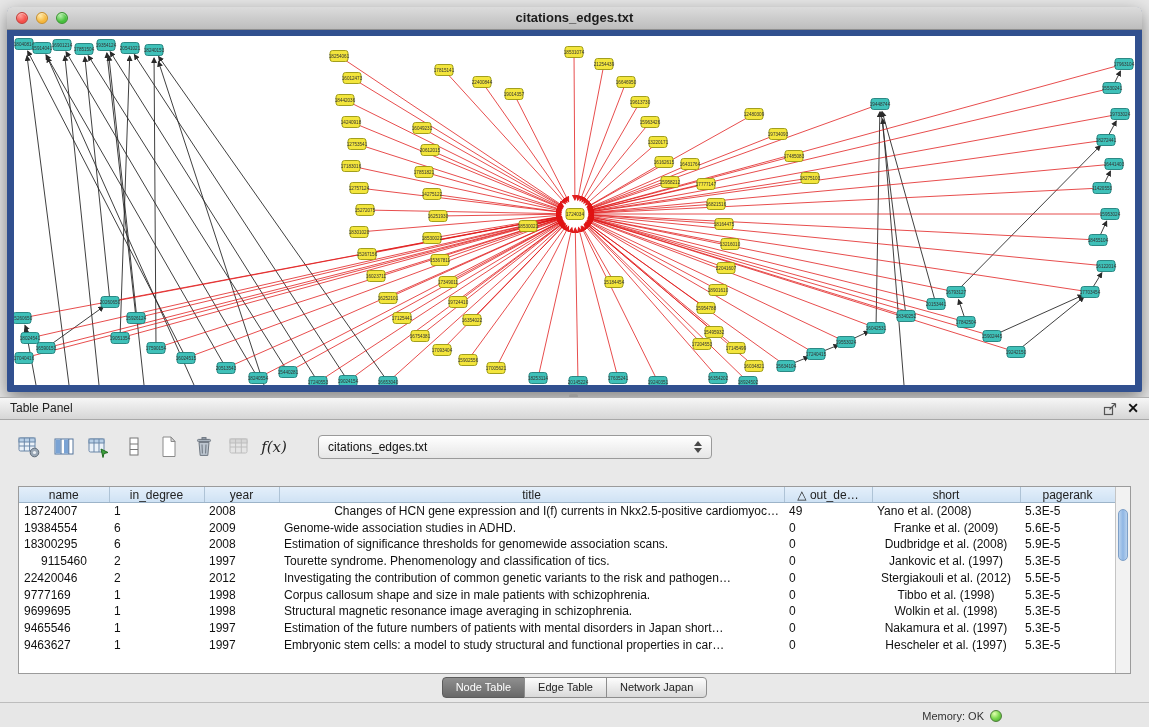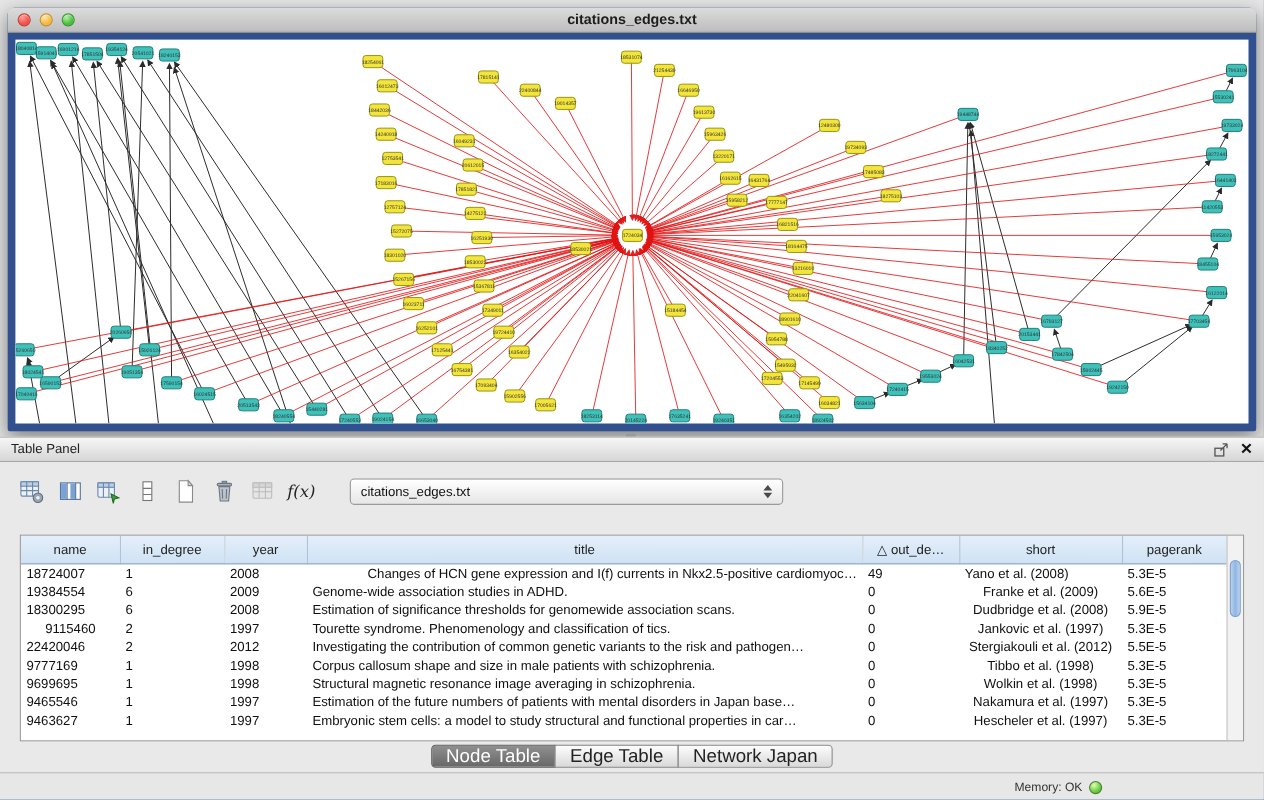--- a/index.html
+++ b/index.html
@@ -31,27 +31,27 @@
   .tool-btn{width:26px;height:26px;display:inline-flex;align-items:center;justify-content:center;}
   .fx{font-family:"DejaVu Serif",serif;font-style:italic;font-size:15px;color:#222;}
   .net-select{margin-left:22px;width:392px;height:22px;border:1px solid #9a9a9a;border-radius:4px;background:linear-gradient(#ffffff,#e6e6e6);display:flex;align-items:center;box-shadow:inset 0 1px 0 #fff;}
   .net-select .val{flex:1;font-size:12px;color:#111;padding-left:9px;white-space:nowrap;overflow:hidden;}
   .combo-arrows{width:18px;display:flex;flex-direction:column;align-items:center;gap:2px;padding-right:4px;}
   .tri-up{width:0;height:0;border-left:4px solid transparent;border-right:4px solid transparent;border-bottom:5px solid #4a4a4a;}
   .tri-down{width:0;height:0;border-left:4px solid transparent;border-right:4px solid transparent;border-top:5px solid #4a4a4a;}
 
   .table-wrap{position:absolute;left:18px;top:88px;width:1113px;height:188px;background:#fff;border:1px solid #9b9b9b;box-sizing:border-box;overflow:hidden;}
   table.datatable{border-collapse:collapse;table-layout:fixed;width:1096px;}
-  table.datatable th{height:25px;background:linear-gradient(#e4effa,#cfe2f4);border-right:1px solid #aec3d6;border-bottom:1px solid #9db4c9;font-size:12px;font-weight:normal;color:#222;padding:0 4px;white-space:nowrap;overflow:hidden;text-align:center;}
+  table.datatable th{height:15px;background:linear-gradient(#e4effa,#cfe2f4);border-right:1px solid #aec3d6;border-bottom:1px solid #9db4c9;font-size:12px;font-weight:normal;color:#222;padding:0 4px;white-space:nowrap;overflow:hidden;text-align:center;}
   table.datatable td{font-size:12px;color:#101010;padding:0 5px;height:16.7px;line-height:16.7px;white-space:nowrap;overflow:hidden;}
   .vscroll{position:absolute;right:0;top:0;width:15px;height:100%;background:#f2f2f2;border-left:1px solid #c4c4c4;box-sizing:border-box;}
   .vthumb{position:absolute;left:2px;top:22px;width:10px;height:52px;border-radius:5px;background:linear-gradient(90deg,#b9d2ee,#8fb6e4 50%,#b9d2ee);border:1px solid #7d9fc7;box-sizing:border-box;}
 
   .tabbar{position:absolute;left:0;top:279px;width:100%;display:flex;justify-content:center;}
-  .tab{font-size:17px;height:17px;line-height:17px;padding:1px 13px;border:1px solid #8d8d8d;background:linear-gradient(#fdfdfd,#d9d9d9);color:#222;margin-left:-1px;}
+  .tab{font-size:11px;height:17px;line-height:17px;padding:1px 13px;border:1px solid #8d8d8d;background:linear-gradient(#fdfdfd,#d9d9d9);color:#222;margin-left:-1px;}
   .tab:first-child{border-radius:4px 0 0 4px;margin-left:0;}
   .tab:last-child{border-radius:0 4px 4px 0;}
   .tab.selected{background:linear-gradient(#8f8f8f,#686868);color:#fff;border-color:#5c5c5c;}
 
   .statusbar{position:absolute;left:0;bottom:0;width:1016px;height:24px;}
   .mem{position:absolute;right:32px;bottom:5px;font-size:11px;color:#333;}
   .mem-dot{position:absolute;right:14px;bottom:5px;width:12px;height:12px;border-radius:50%;background:radial-gradient(circle at 35% 28%, #e2ffb0,#7cd84e 50%,#3f9e2d);border:1px solid #4e7d3a;box-sizing:border-box;}
 </style>
 </head>
 <body>
@@ -816,21 +816,21 @@
               <td style="text-align: left;">1998</td>
               <td style="text-align: left;">Structural magnetic resonance image averaging in schizophrenia.</td>
               <td style="text-align: left;">0</td>
               <td style="text-align: center;">Wolkin et al. (1998)</td>
               <td style="text-align: left;">5.3E-5</td>
             </tr>
             <tr>
               <td style="text-align: left;">9465546</td>
               <td style="text-align: left;">1</td>
               <td style="text-align: left;">1997</td>
-              <td style="text-align: left;">Estimation of the future numbers of patients with mental disorders in Japan base…</td>
+              <td style="text-align: left;">Estimation of the future numbers of patients with mental disorders in Japan short…</td>
               <td style="text-align: left;">0</td>
               <td style="text-align: center;">Nakamura et al. (1997)</td>
               <td style="text-align: left;">5.3E-5</td>
             </tr>
             <tr>
               <td style="text-align: left;">9463627</td>
               <td style="text-align: left;">1</td>
               <td style="text-align: left;">1997</td>
               <td style="text-align: left;">Embryonic stem cells: a model to study structural and functional properties in car…</td>
               <td style="text-align: left;">0</td>

